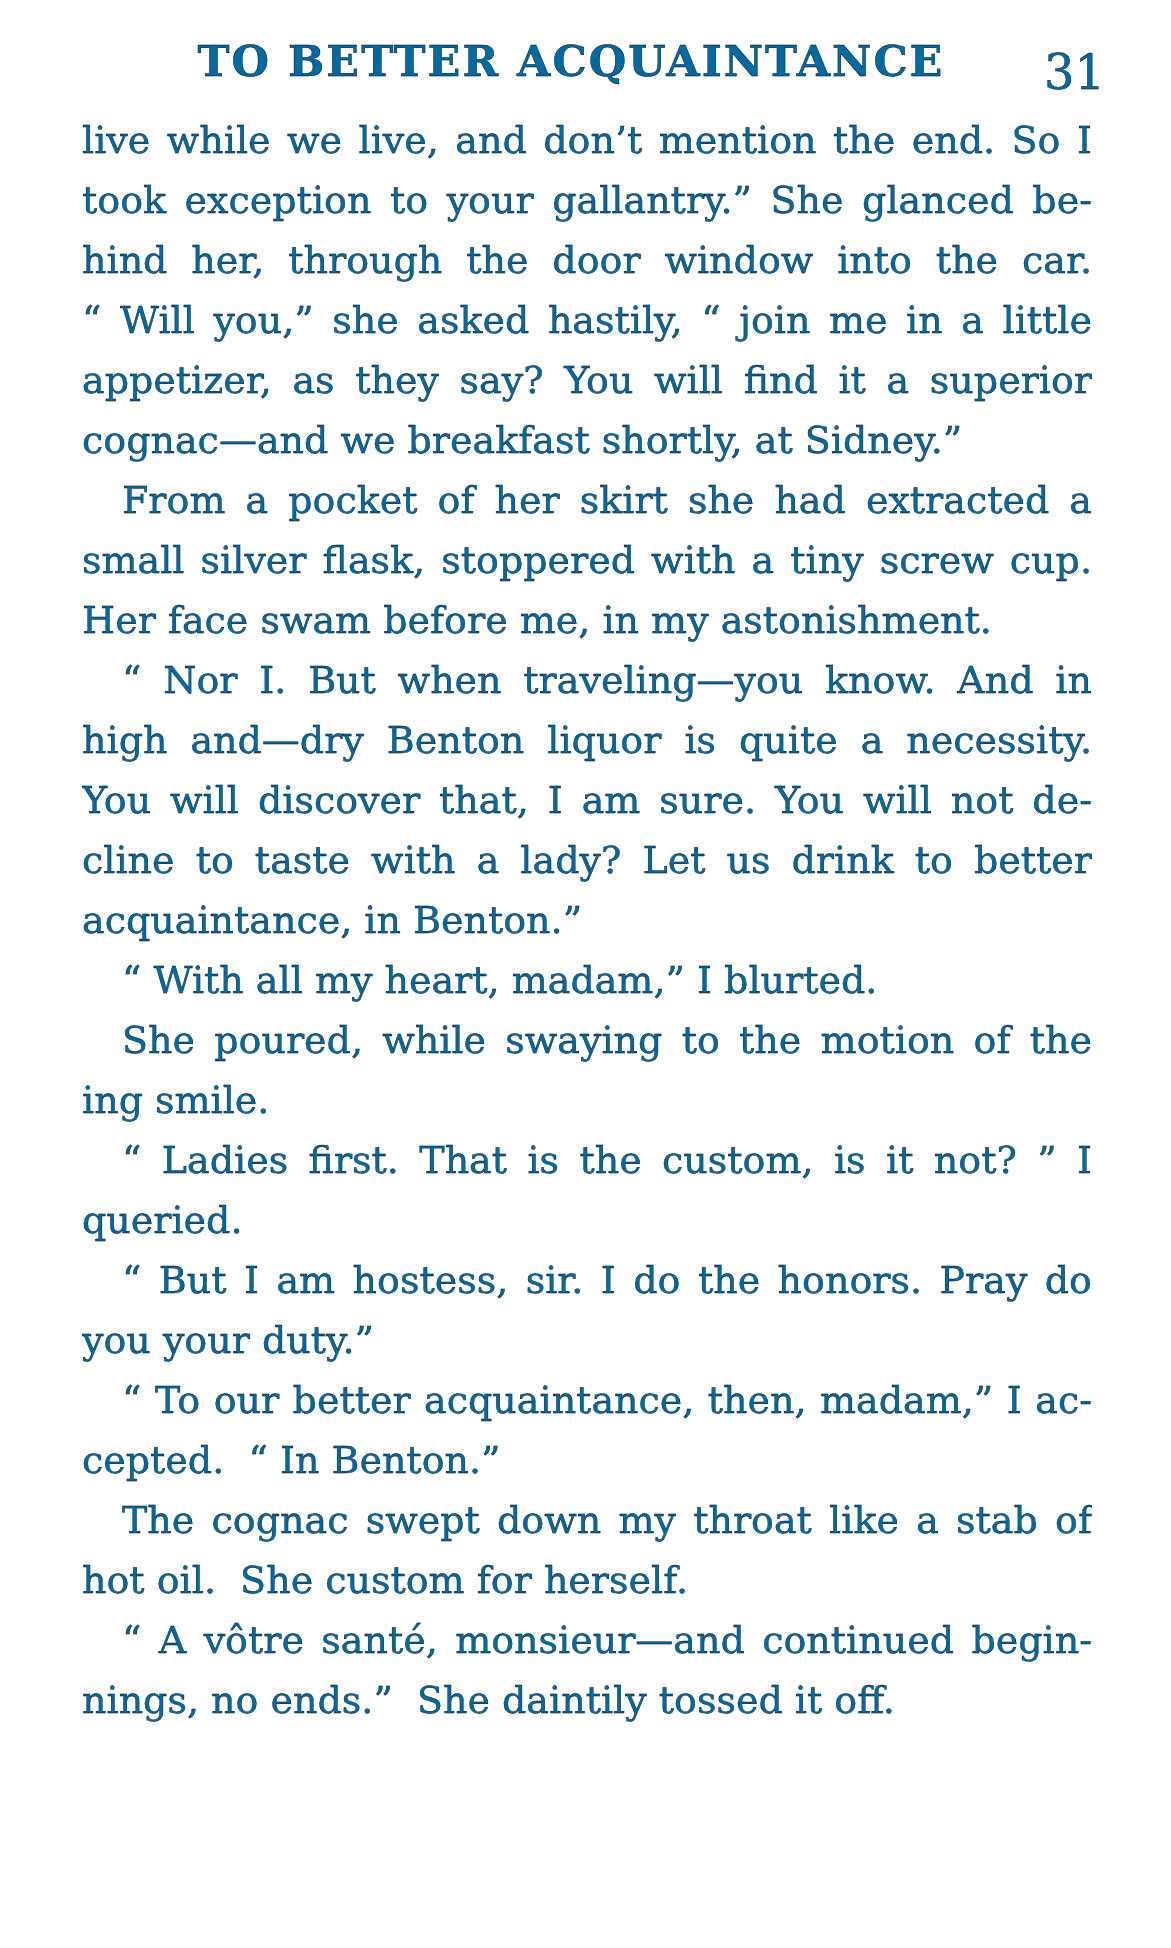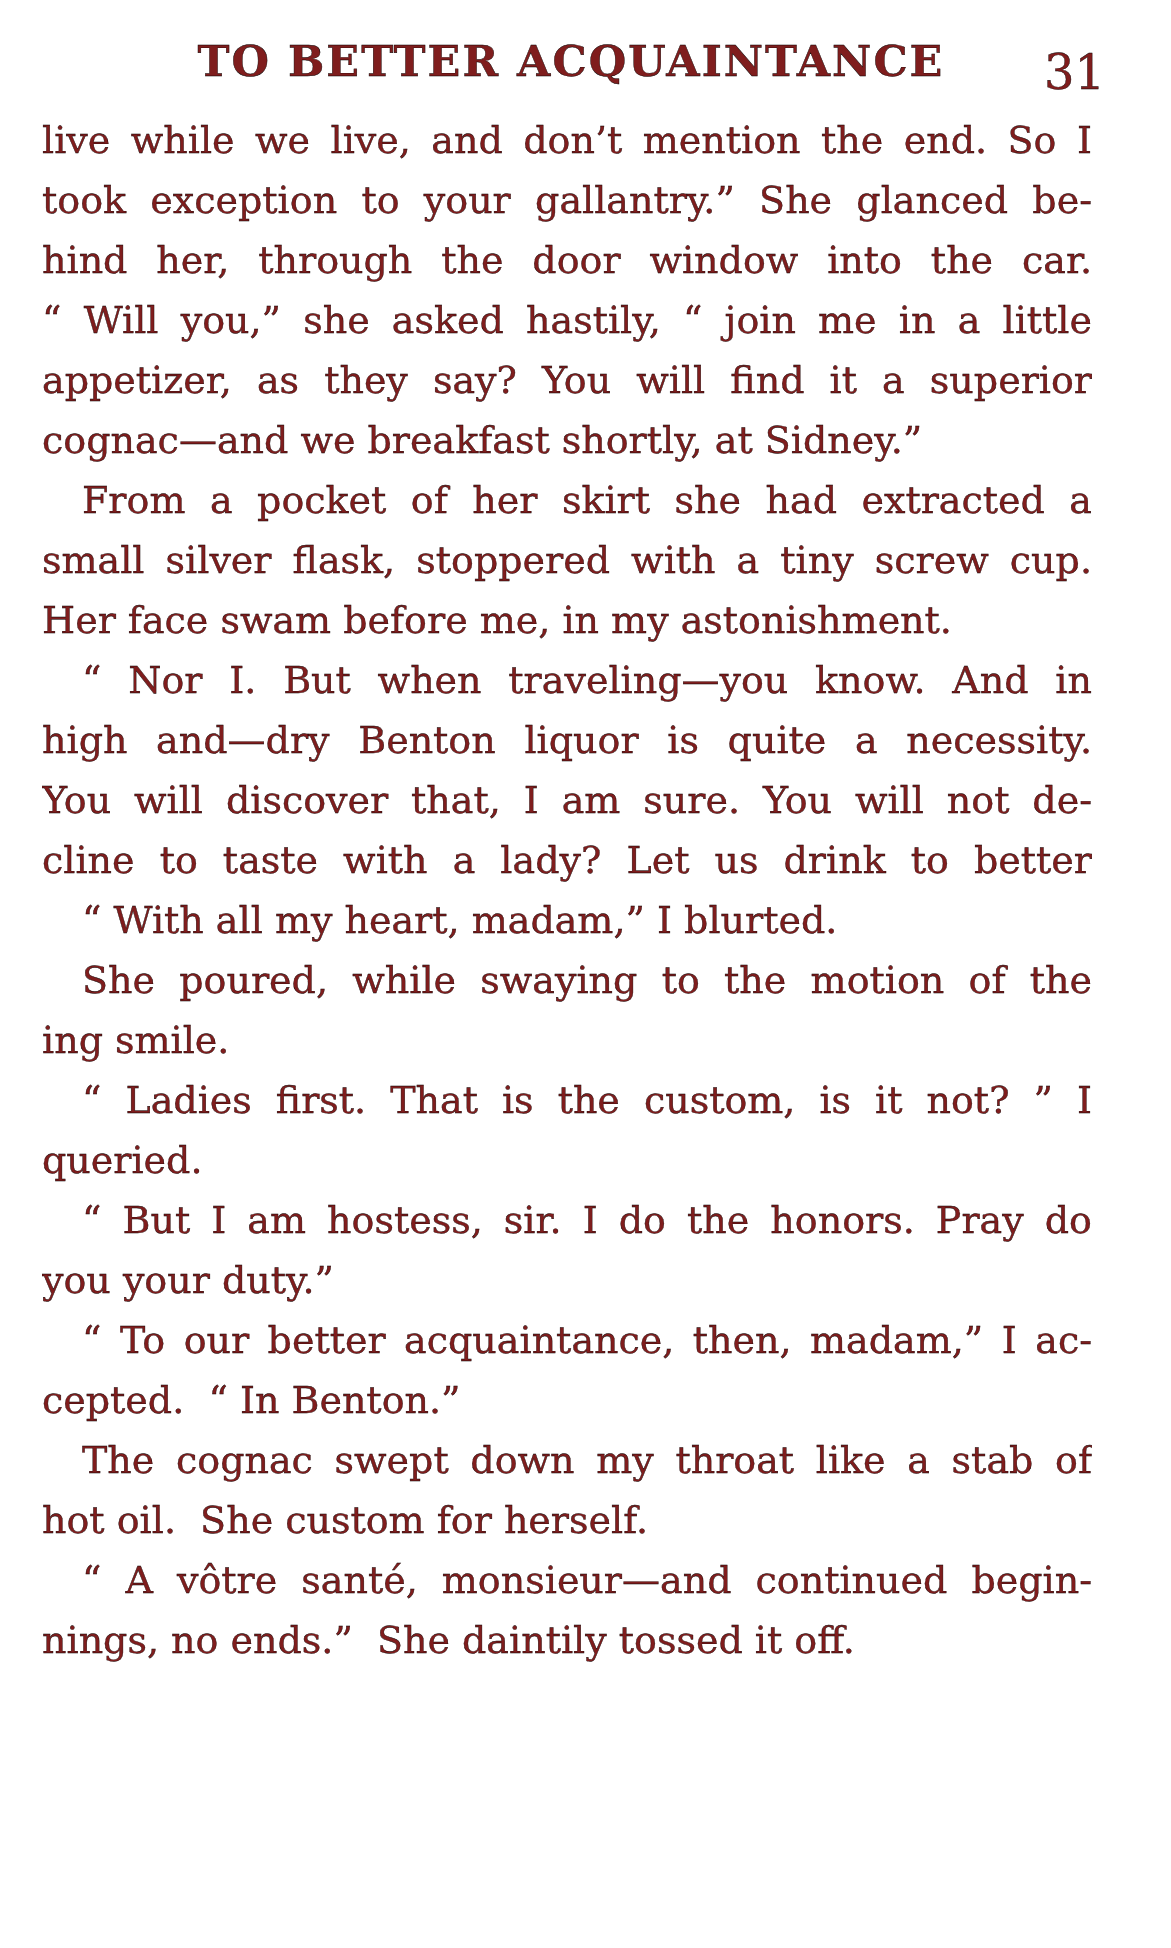--- a/index.html
+++ b/index.html
@@ -3,21 +3,21 @@
 <meta charset="utf-8">
 <style>
   * { box-sizing: border-box; }
   html, body { margin: 0; padding: 0; background: #e8e8e8; }
   .page {
     position: relative;
     width: 1171px;
     height: 1948px;
     margin: 0 auto;
     background: #ffffff;
-    color: #7f1d1d;
+    color: #0369a1;
     overflow: hidden;
     font-family: "DejaVu Serif", "Liberation Serif", serif;
   }
   .running-head {
     position: absolute;
     top: 36px;
     left: 0;
     width: 1171px;
     height: 60px;
   }
@@ -48,20 +48,21 @@
     width: 1050px;
     font-size: 38px;
     font-weight: 500;
     -webkit-text-stroke: 0.35px #000;
   }
   .line {
     height: 60px;
     line-height: 60px;
     white-space: pre-wrap;
     overflow: hidden;
+    margin-left: 40px;
   }
   .line.just {
     white-space: normal;
     text-align: justify;
     text-align-last: justify;
   }
   .line.indent {
     padding-left: 40px;
   }
 </style>
@@ -80,20 +81,21 @@
       <div class="line just">“ Will you,” she asked hastily, “ join me in a little</div>
       <div class="line just">appetizer, as they say?  You will find it a superior</div>
       <div class="line">cognac—and we breakfast shortly, at Sidney.”</div>
       <div class="line just indent">From a pocket of her skirt she had extracted a</div>
       <div class="line just">small silver flask, stoppered with a tiny screw cup.</div>
       <div class="line">Her face swam before me, in my astonishment.</div>
       <div class="line just indent">“ Nor I.  But when traveling—you know.  And in</div>
       <div class="line just">high and—dry Benton liquor is quite a necessity.</div>
       <div class="line just">You will discover that, I am sure.  You will not de-</div>
       <div class="line just">cline to taste with a lady?  Let us drink to better</div>
+      <div class="line">acquaintance, in Benton.”</div>
       <div class="line indent">“ With all my heart, madam,” I blurted.</div>
       <div class="line just indent">She poured, while swaying to the motion of the</div>
       <div class="line">ing smile.</div>
       <div class="line just indent">“ Ladies first.  That is the custom, is it not? ” I</div>
       <div class="line">queried.</div>
       <div class="line just indent">“ But I am hostess, sir.  I do the honors.  Pray do</div>
       <div class="line">you your duty.”</div>
       <div class="line just indent">“ To our better acquaintance, then, madam,” I ac-</div>
       <div class="line">cepted.  “ In Benton.”</div>
       <div class="line just indent">The cognac swept down my throat like a stab of</div>

